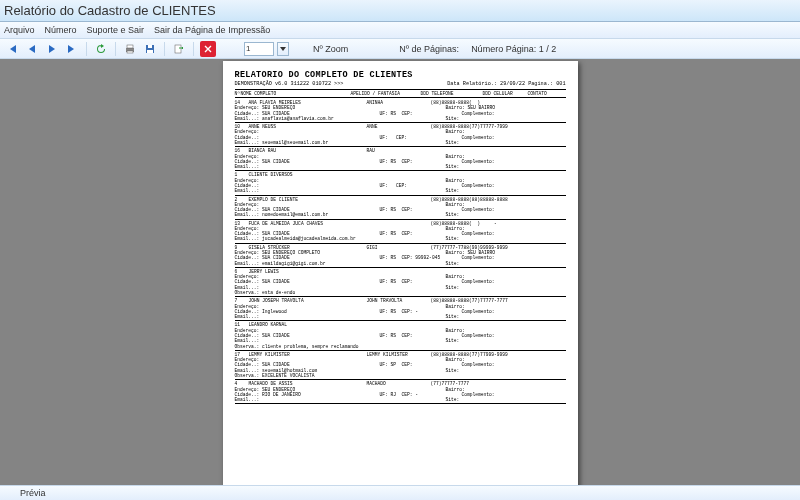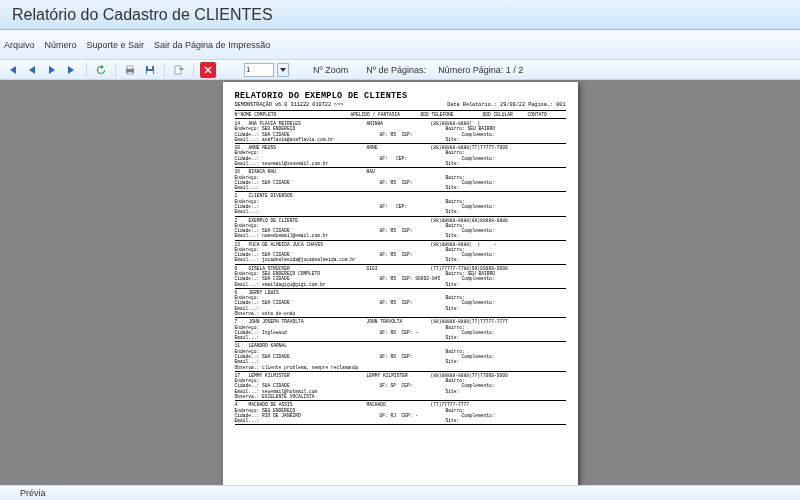--- a/index.html
+++ b/index.html
@@ -1,19 +1,19 @@
 <!DOCTYPE html>
 <html><head>
 <meta charset="utf-8">
 <style>
   * { box-sizing: border-box; margin: 0; padding: 0; }
   html, body { width: 800px; height: 500px; overflow: hidden; font-family: Tahoma, Arial, sans-serif; }
   .window { width: 800px; height: 500px; display: flex; flex-direction: column; background: #fff; }
-  .titlebar { height: 30px; background: linear-gradient(#eaf4fd,#cde6f9); border-bottom: 1px solid #9bb7d0; display: flex; align-items: center; padding: 0 12px; font-size: 16px; color: #333; }
-  .menubar { height: 30px; background: linear-gradient(#f6fbff,#e3eefc); border-bottom: 1px solid #c7d9eb; display: flex; align-items: center; padding: 0 4px; font-size: 9px; color: #333; gap: 10px; }
+  .titlebar { height: 22px; background: linear-gradient(#eaf4fd,#cde6f9); border-bottom: 1px solid #9bb7d0; display: flex; align-items: center; padding: 0 4px; font-size: 13px; color: #333; }
+  .menubar { height: 17px; background: linear-gradient(#f6fbff,#e3eefc); border-bottom: 1px solid #c7d9eb; display: flex; align-items: center; padding: 0 4px; font-size: 9px; color: #333; gap: 10px; }
   .menubar span { cursor: default; }
   .toolbar { height: 20px; background: linear-gradient(#f6fbff,#e3eefc); border-bottom: 1px solid #c7d9eb; display: flex; align-items: center; padding: 0 4px; font-size: 9px; color: #333; gap: 4px; }
   .tb-btn { width: 16px; height: 16px; display: flex; align-items: center; justify-content: center; border: 1px solid transparent; border-radius: 2px; cursor: pointer; }
   .tb-sep { width: 1px; height: 14px; background: #c7d9eb; margin: 0 2px; }
   .zoom-select { height: 14px; font-size: 8px; width: 30px; border: 1px solid #9bb7d0; background: #fff; padding: 0 1px; display: flex; align-items: center; justify-content: space-between; cursor: pointer; }
   .zoom-btn { width: 12px; height: 14px; border: 1px solid #9bb7d0; background: linear-gradient(#f6fbff,#e3eefc); display:flex; align-items:center; justify-content:center; cursor:pointer; margin-left:-1px; }
   .tb-label { margin-left: 20px; font-size: 9px; }
   .viewer { flex: 1; background: #848484; display: flex; justify-content: center; overflow: hidden; }
   .page { width: 355px; height: 470px; background: #fff; margin-top: 2px; box-shadow: 2px 2px 5px rgba(0,0,0,.5); padding: 10px 12px; font-family: "Courier New", monospace; font-size: 4.6px; line-height: 1.15; color: #000; }
   .rpt-title { font-size: 8.5px; font-weight: bold; letter-spacing: .3px; margin-bottom: 1px; }
@@ -115,27 +115,27 @@
     <div style="width:20px"></div>
     <div class="zoom-select">
         <span>1</span>
       </div>
     <div class="zoom-btn">
         <svg width="6" height="4">
           <path d="M0 0h6L3 4z" fill="#333"></path>
         </svg>
       </div>
     <span class="tb-label">Nº Zoom</span>
-    <span class="tb-label" style="margin-left:14px">Nº de Páginas:</span>
+    <span class="tb-label" style="margin-left:47px">Nº de Páginas:</span>
     <span class="tb-label" style="margin-left:8px">Número Página: 1 / 2</span>
   </div>
 
   <div class="viewer">
     <div class="page">
-      <div class="rpt-title">RELATORIO DO EXEMPLO DE CLIENTES</div>
+      <div class="rpt-title">RELATORIO DO COMPLETO DE CLIENTES</div>
       <div class="rpt-sub">
         <span>DEMONSTRAÇÃO v6.0 311222 010722 &gt;&gt;&gt;</span>
         <span>Data Relatório.: 29/09/22   Pagina.: 001</span>
       </div>
       <div class="rpt-head">
         <span>Nº</span>
         <span>NOME COMPLETO</span>
         <span>APELIDO / FANTASIA</span>
         <span>DDD TELEFONE</span>
         <span>DDD CELULAR</span>

